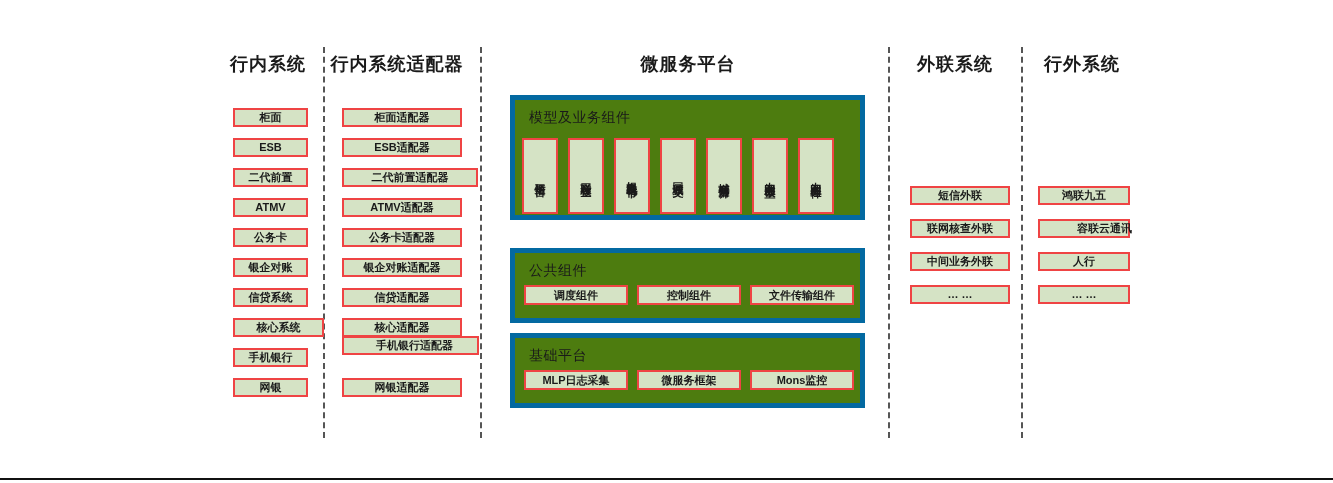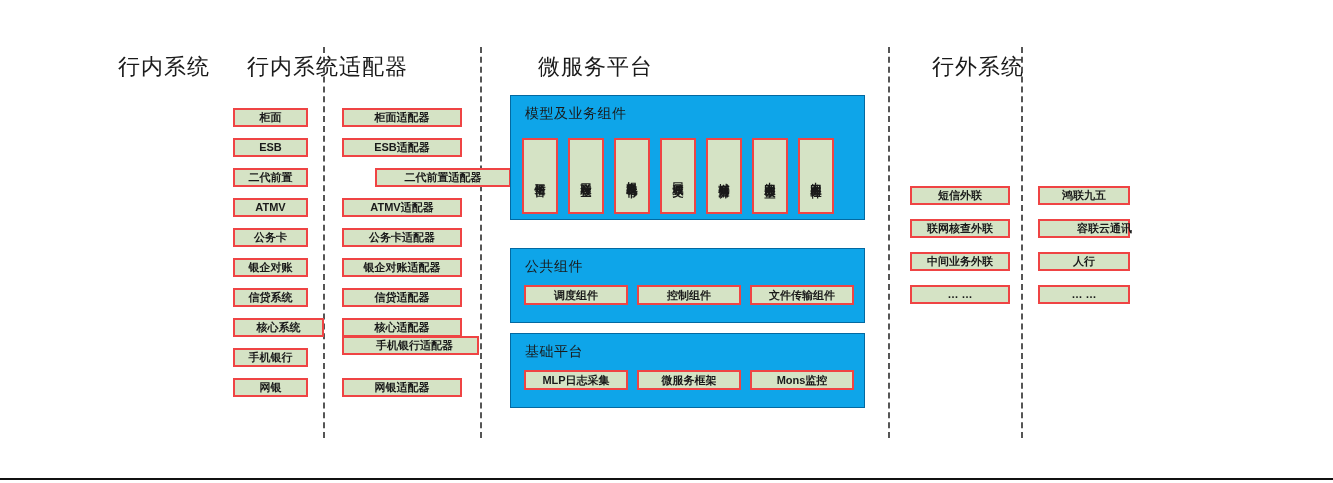--- a/index.html
+++ b/index.html
@@ -15,23 +15,24 @@
     position: relative;
     width: 1333px;
     height: 483px;
     background: #ffffff;
     overflow: hidden;
   }
 
   
   .col-title {
     position: absolute;
-    font-size: 22px;
-    font-weight: normal;
+    font-size: 18px;
+    font-weight: bold;
     color: #1a1a1a;
+    text-align: center;
     white-space: nowrap;
     letter-spacing: 1px;
   }
 
   
   .vdash {
     position: absolute;
     top: 47px;
     height: 391px;
     width: 0;
@@ -57,22 +58,22 @@
   .node.vert {
     writing-mode: vertical-rl;
     text-orientation: upright;
     letter-spacing: 1px;
     white-space: nowrap;
   }
 
   
   .panel {
     position: absolute;
-    background: #0ea5e9;
-    border: 1px solid #0369a1;
+    background: #4d7c0f;
+    border: 5px solid #0369a1;
     box-sizing: border-box;
   }
   .panel-title {
     position: absolute;
     left: 14px;
     top: 9px;
     font-size: 14px;
     font-weight: normal;
     color: #1a1a1a;
     letter-spacing: 0.5px;
@@ -102,28 +103,29 @@
     <div class="node" style="left: 233px; top: 198px; width: 75px; height: 19px;">ATMV</div>
     <div class="node" style="left: 233px; top: 228px; width: 75px; height: 19px;">公务卡</div>
     <div class="node" style="left: 233px; top: 258px; width: 75px; height: 19px;">银企对账</div>
     <div class="node" style="left: 233px; top: 288px; width: 75px; height: 19px;">信贷系统</div>
     <div class="node" style="left: 233px; top: 318px; width: 91px; height: 19px;">核心系统</div>
     <div class="node" style="left: 233px; top: 348px; width: 75px; height: 19px;">手机银行</div>
     <div class="node" style="left: 233px; top: 378px; width: 75px; height: 19px;">网银</div>
     <div class="col-title" style="left: 247px; top: 52px; width: 300px;">行内系统适配器</div>
     <div class="node" style="left: 342px; top: 108px; width: 120px; height: 19px;">柜面适配器</div>
     <div class="node" style="left: 342px; top: 138px; width: 120px; height: 19px;">ESB适配器</div>
-    <div class="node" style="left: 342px; top: 168px; width: 136px; height: 19px; margin-left: 33px;">二代前置适配器</div>
+    <div class="node" style="left: 342px; top: 168px; width: 136px; height: 19px;">二代前置适配器</div>
     <div class="node" style="left: 342px; top: 198px; width: 120px; height: 19px;">ATMV适配器</div>
     <div class="node" style="left: 342px; top: 228px; width: 120px; height: 19px;">公务卡适配器</div>
     <div class="node" style="left: 342px; top: 258px; width: 120px; height: 19px;">银企对账适配器</div>
     <div class="node" style="left: 342px; top: 288px; width: 120px; height: 19px;">信贷适配器</div>
     <div class="node" style="left: 342px; top: 318px; width: 120px; height: 19px;">核心适配器</div>
     <div class="node" style="left: 342px; top: 336px; width: 137px; height: 19px; padding-left: 8px;">手机银行适配器</div>
     <div class="node" style="left: 342px; top: 378px; width: 120px; height: 19px;">网银适配器</div>
+    <div class="col-title" style="left: 805px; top: 52px; width: 300px;">外联系统</div>
     <div class="node" style="left: 910px; top: 186px; width: 100px; height: 19px;">短信外联</div>
     <div class="node" style="left: 910px; top: 219px; width: 100px; height: 19px; text-align: right;">联网核查外联</div>
     <div class="node" style="left: 910px; top: 252px; width: 100px; height: 19px;">中间业务外联</div>
     <div class="node" style="left: 910px; top: 285px; width: 100px; height: 19px;">… …</div>
     <div class="col-title" style="left: 932px; top: 52px; width: 300px;">行外系统</div>
     <div class="node" style="left: 1038px; top: 186px; width: 92px; height: 19px;">鸿联九五</div>
     <div class="node" style="left: 1038px; top: 219px; width: 92px; height: 19px; padding-left: 41px;">容联云通讯</div>
     <div class="node" style="left: 1038px; top: 252px; width: 92px; height: 19px;">人行</div>
     <div class="node" style="left: 1038px; top: 285px; width: 92px; height: 19px;">… …</div>
     <div class="col-title" style="left: 538px; top: 52px; width: 300px;">微服务平台</div>

